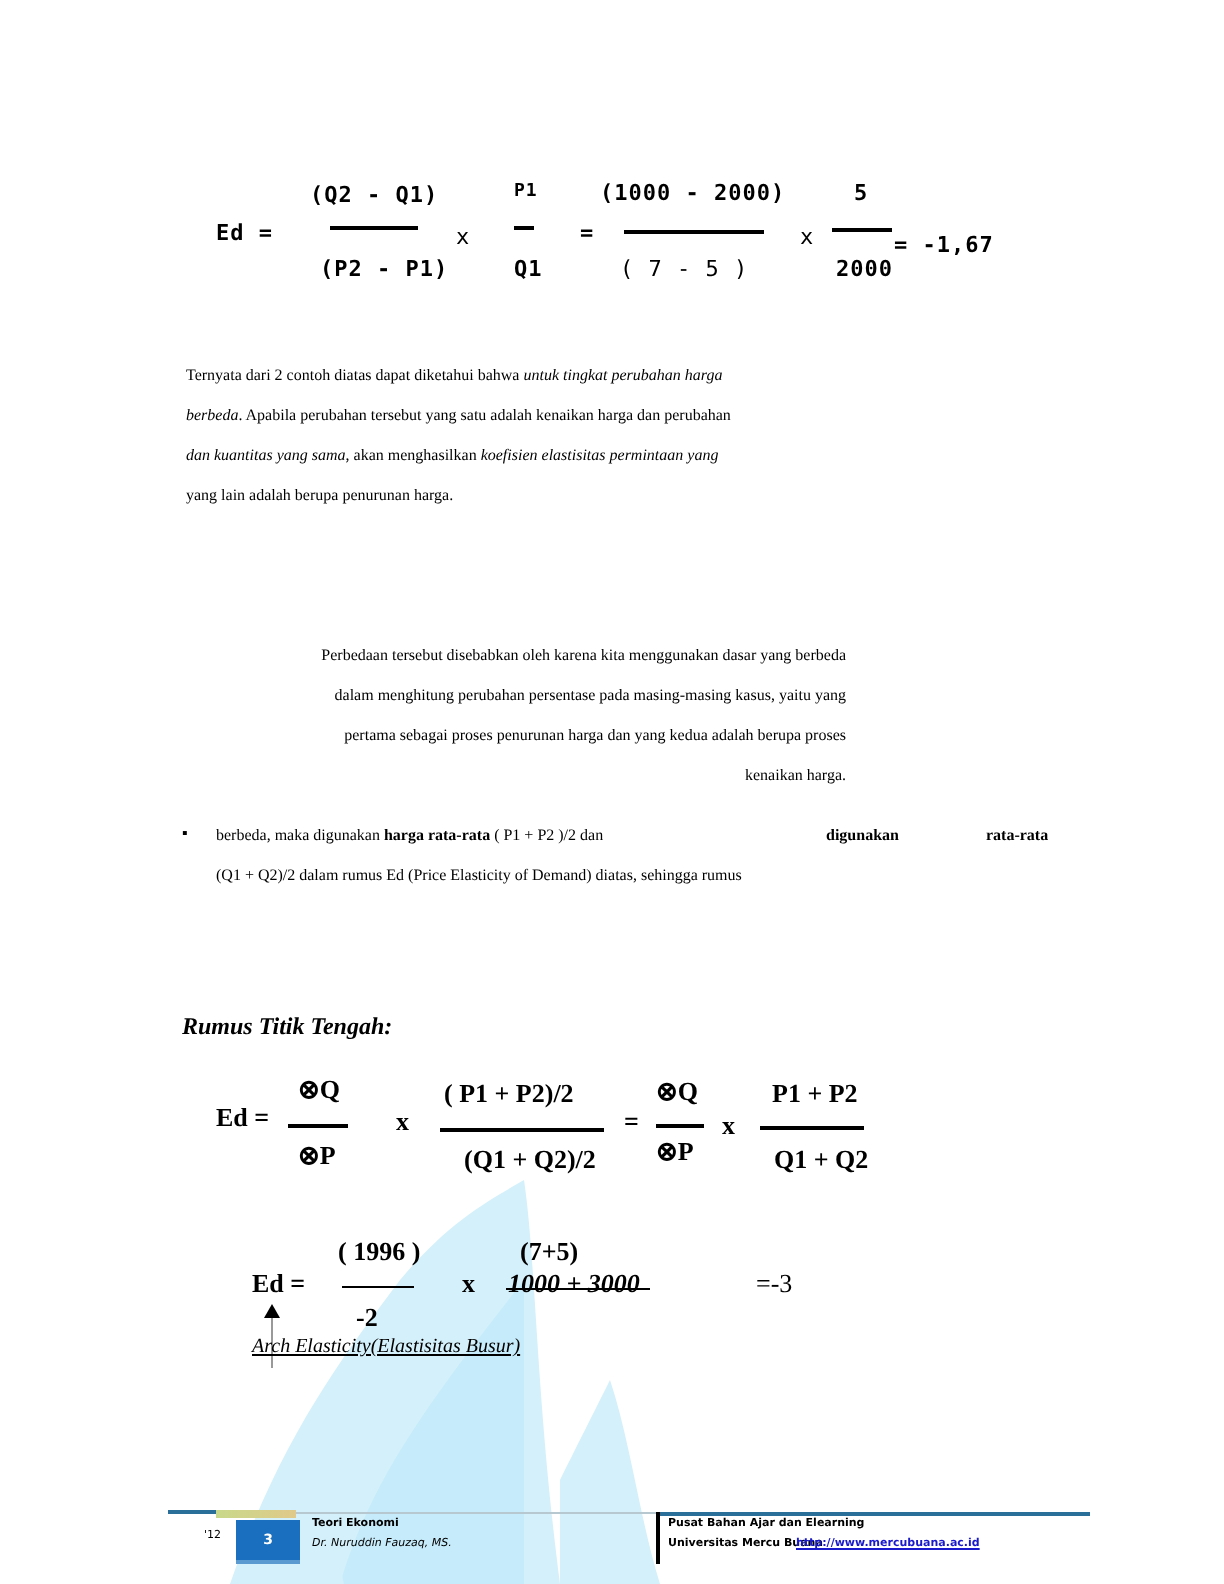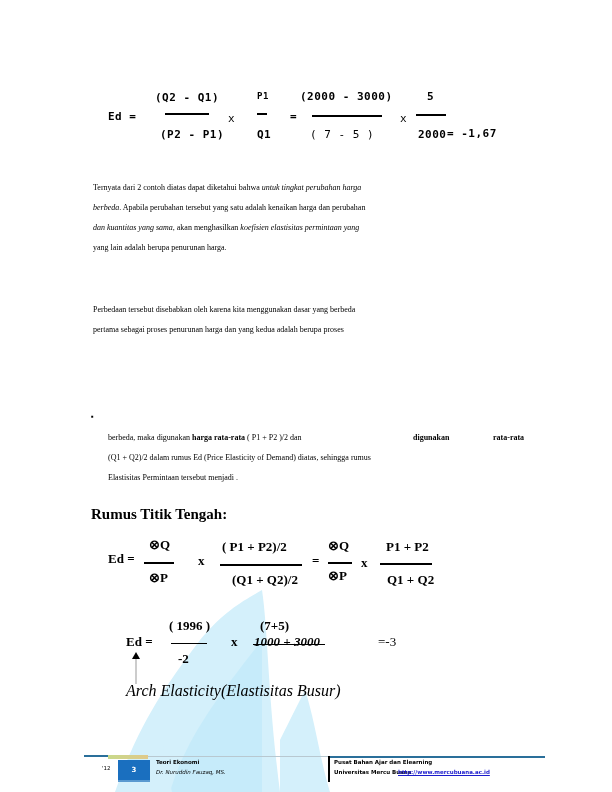--- a/index.html
+++ b/index.html
@@ -30,56 +30,57 @@
   <div>
     <span class="abs mono" style="left:108px;top:110px;">Ed =</span>
     <span class="abs mono" style="left:155px;top:91px;">(Q2 - Q1)</span>
     <div class="hline" style="left:165px;top:113px;width:44px;height:2px;"></div>
     <span class="abs mono" style="left:160px;top:128px;">(P2 - P1)</span>
     <span class="abs mono" style="left:228px;top:112px;font-weight:normal;">x</span>
     <span class="abs mono" style="left:257px;top:91px;font-size:9px;">P1</span>
     <div class="hline" style="left:257px;top:113px;width:10px;height:2px;"></div>
     <span class="abs mono" style="left:257px;top:128px;">Q1</span>
     <span class="abs mono" style="left:290px;top:110px;">=</span>
-    <span class="abs mono" style="left:300px;top:90px;">(2000 - 3000)</span>
+    <span class="abs mono" style="left:300px;top:90px;">(1000 - 2000)</span>
     <div class="hline" style="left:312px;top:115px;width:70px;height:2px;"></div>
     <span class="abs mono" style="left:310px;top:128px;font-weight:normal;">( 7 - 5 )</span>
     <span class="abs mono" style="left:400px;top:112px;font-weight:normal;">x</span>
     <span class="abs mono" style="left:427px;top:90px;">5</span>
     <div class="hline" style="left:416px;top:114px;width:30px;height:2px;"></div>
     <span class="abs mono" style="left:418px;top:128px;">2000</span>
-    <span class="abs mono" style="left:447px;top:127px;">= -1,67</span>
+    <span class="abs mono" style="left:447px;top:116px;">= -1,67</span>
   </div>
 
   <div class="para" style="top:178px;">
     <div><span>Ternyata dari 2 contoh diatas dapat diketahui bahwa </span><i>untuk tingkat perubahan harga</i></div>
     <div><i>berbeda</i><span>. Apabila perubahan tersebut yang satu adalah kenaikan harga dan perubahan</span></div>
     <div><i>dan kuantitas yang sama</i><span>, akan menghasilkan </span><i>koefisien elastisitas permintaan yang</i></div>
     <div><span>yang lain adalah berupa penurunan harga.</span></div>
   </div>
 
-  <div class="para" style="top:300px;">
+  <div class="para" style="top:318px;text-align:right;">
     <div>Perbedaan tersebut disebabkan oleh karena kita menggunakan dasar yang berbeda</div>
+    <div>dalam menghitung perubahan persentase pada masing-masing kasus, yaitu yang</div>
     <div>pertama sebagai proses penurunan harga dan yang kedua adalah berupa proses</div>
+    <div>kenaikan harga.</div>
   </div>
 
   <div>
     <span class="abs" style="left:91px;top:412px;font-size:8px;">▪</span>
     <div class="para" style="left:108px;top:408px;width:420px;">
-      <div style="position:relative;margin-top:20px;">
+      <div style="position:relative;">
         <span>berbeda, maka digunakan </span><b>harga rata-rata</b><span> ( P1 + P2 )/2 dan</span>
         <b style="position:absolute;left:305px;">digunakan</b>
         <b style="position:absolute;left:385px;">rata-rata</b>
       </div>
       <div>(Q1 + Q2)/2 dalam rumus Ed (Price Elasticity of Demand) diatas, sehingga rumus</div>
-      <div>Elastisitas Permintaan tersebut menjadi .</div>
     </div>
   </div>
 
-  <div class="abs ser" style="left:91px;top:506px;font-size:15px;">Rumus Titik Tengah:</div>
+  <div class="abs ser" style="left:91px;top:506px;font-size:12px;font-style:italic;">Rumus Titik Tengah:</div>
 
   <div>
     <span class="abs ser" style="left:108px;top:551px;">Ed =</span>
     <span class="abs ser" style="left:149px;top:537px;">⊗Q</span>
     <div class="hline" style="left:144px;top:562px;width:30px;height:2px;"></div>
     <span class="abs ser" style="left:149px;top:570px;">⊗P</span>
     <span class="abs ser" style="left:198px;top:553px;">x</span>
     <span class="abs ser" style="left:222px;top:539px;">( P1 + P2)/2</span>
     <div class="hline" style="left:220px;top:564px;width:82px;height:2px;"></div>
     <span class="abs ser" style="left:232px;top:572px;text-align:right;">(Q1 + Q2)/2</span>
@@ -103,21 +104,21 @@
     <div class="hline" style="left:253px;top:644px;width:72px;height:1px;"></div>
     <span class="abs ser" style="left:254px;top:634px;font-style:italic;">1000 + 3000</span>
     <span class="abs ser" style="left:378px;top:634px;font-weight:normal;">=-3</span>
 
     <svg class="abs" style="left:132px;top:652px;" width="8" height="32">
       <polygon points="4,0 0,7 8,7" fill="#000"></polygon>
       <line x1="4" y1="7" x2="4" y2="32" stroke="#999" stroke-width="1"></line>
     </svg>
   </div>
 
-  <div class="abs" style="left:126px;top:682px;font-family:'Liberation Serif',serif;font-style:italic;font-size:16px;">Arch Elasticity(Elastisitas Busur)</div>
+  <div class="abs" style="left:126px;top:668px;font-family:'Liberation Serif',serif;font-style:italic;font-size:10px;text-decoration:underline;">Arch Elasticity(Elastisitas Busur)</div>
 
   <div>
     <div class="abs" style="left:84px;top:755px;width:25px;height:2px;background:#2a6f9a;"></div>
     <div class="abs" style="left:108px;top:755px;width:40px;height:4px;background:linear-gradient(90deg,#c8d98a,#e0c98a);"></div>
     <div class="abs" style="left:148px;top:756px;width:180px;height:1px;background:#b8c8d0;"></div>
     <div class="abs" style="left:330px;top:756px;width:215px;height:2px;background:#2a6f9a;"></div>
     <div class="abs" style="left:328px;top:756px;width:2px;height:26px;background:#000;"></div>
     <span class="abs footer-text" style="left:102px;top:765px;font-weight:normal;">'12</span>
     <div class="abs" style="left:118px;top:760px;width:32px;height:20px;background:#1a6fbf;border-bottom:2px solid #5a9ad0;color:#fff;text-align:center;line-height:20px;font-family:'DejaVu Sans',sans-serif;font-size:7px;font-weight:bold;">3</div>
     <span class="abs footer-text" style="left:156px;top:759px;">Teori Ekonomi</span>

